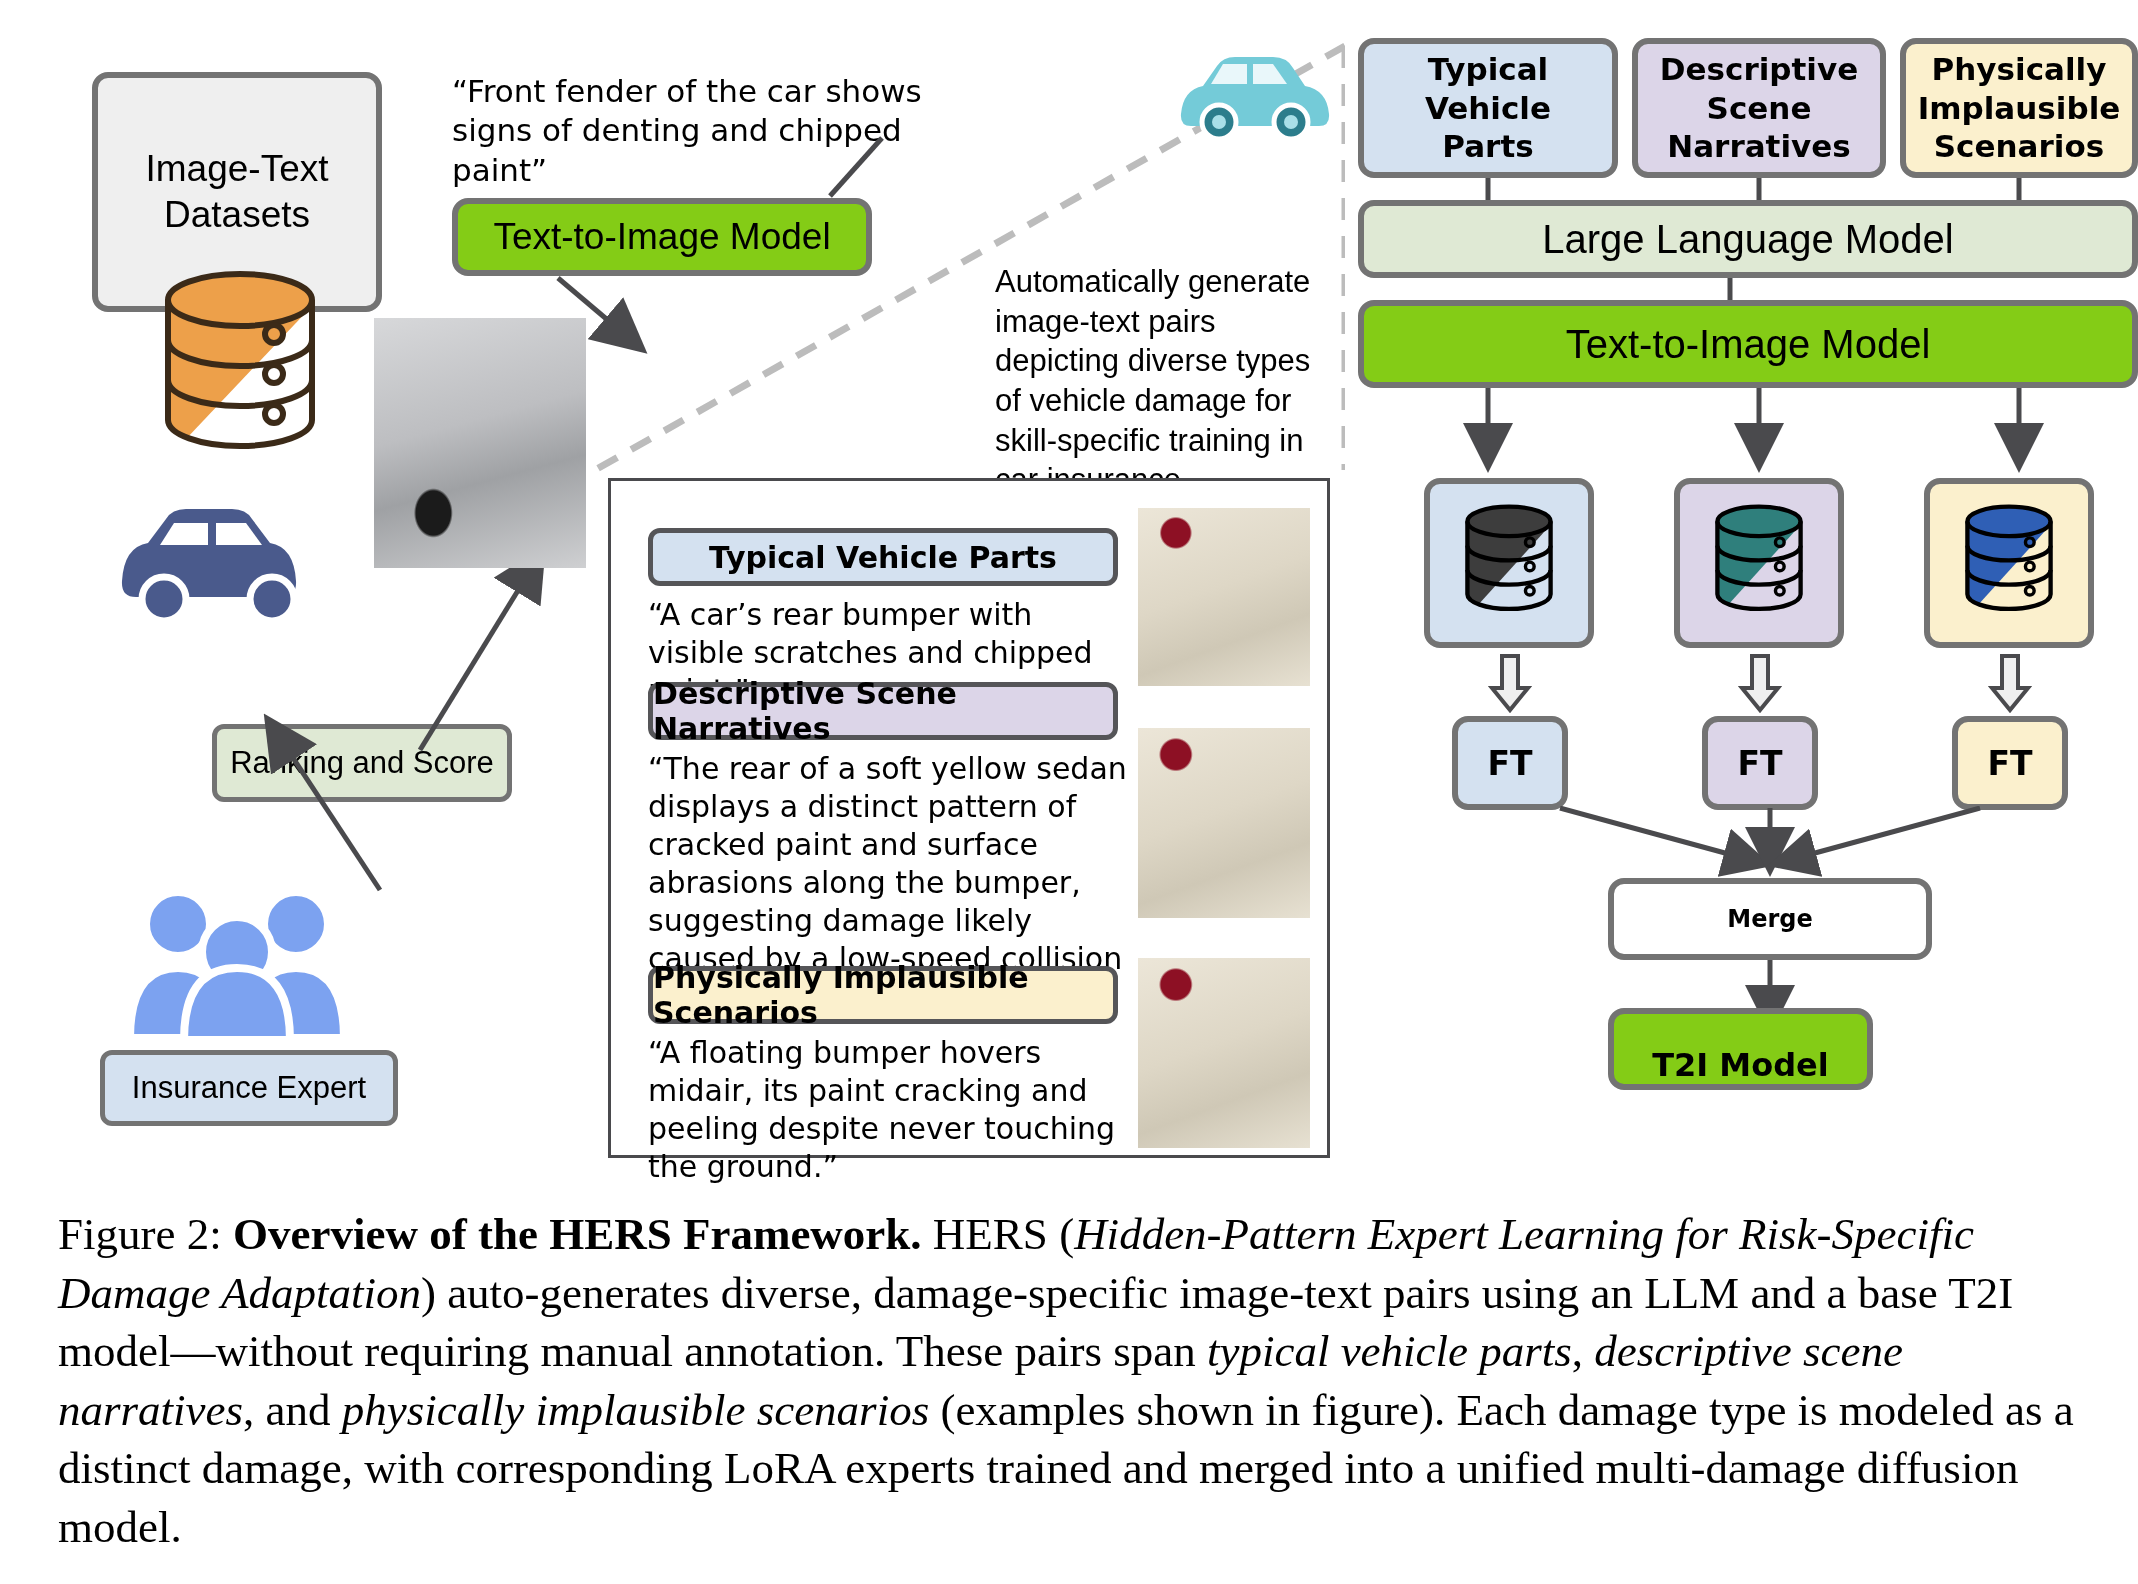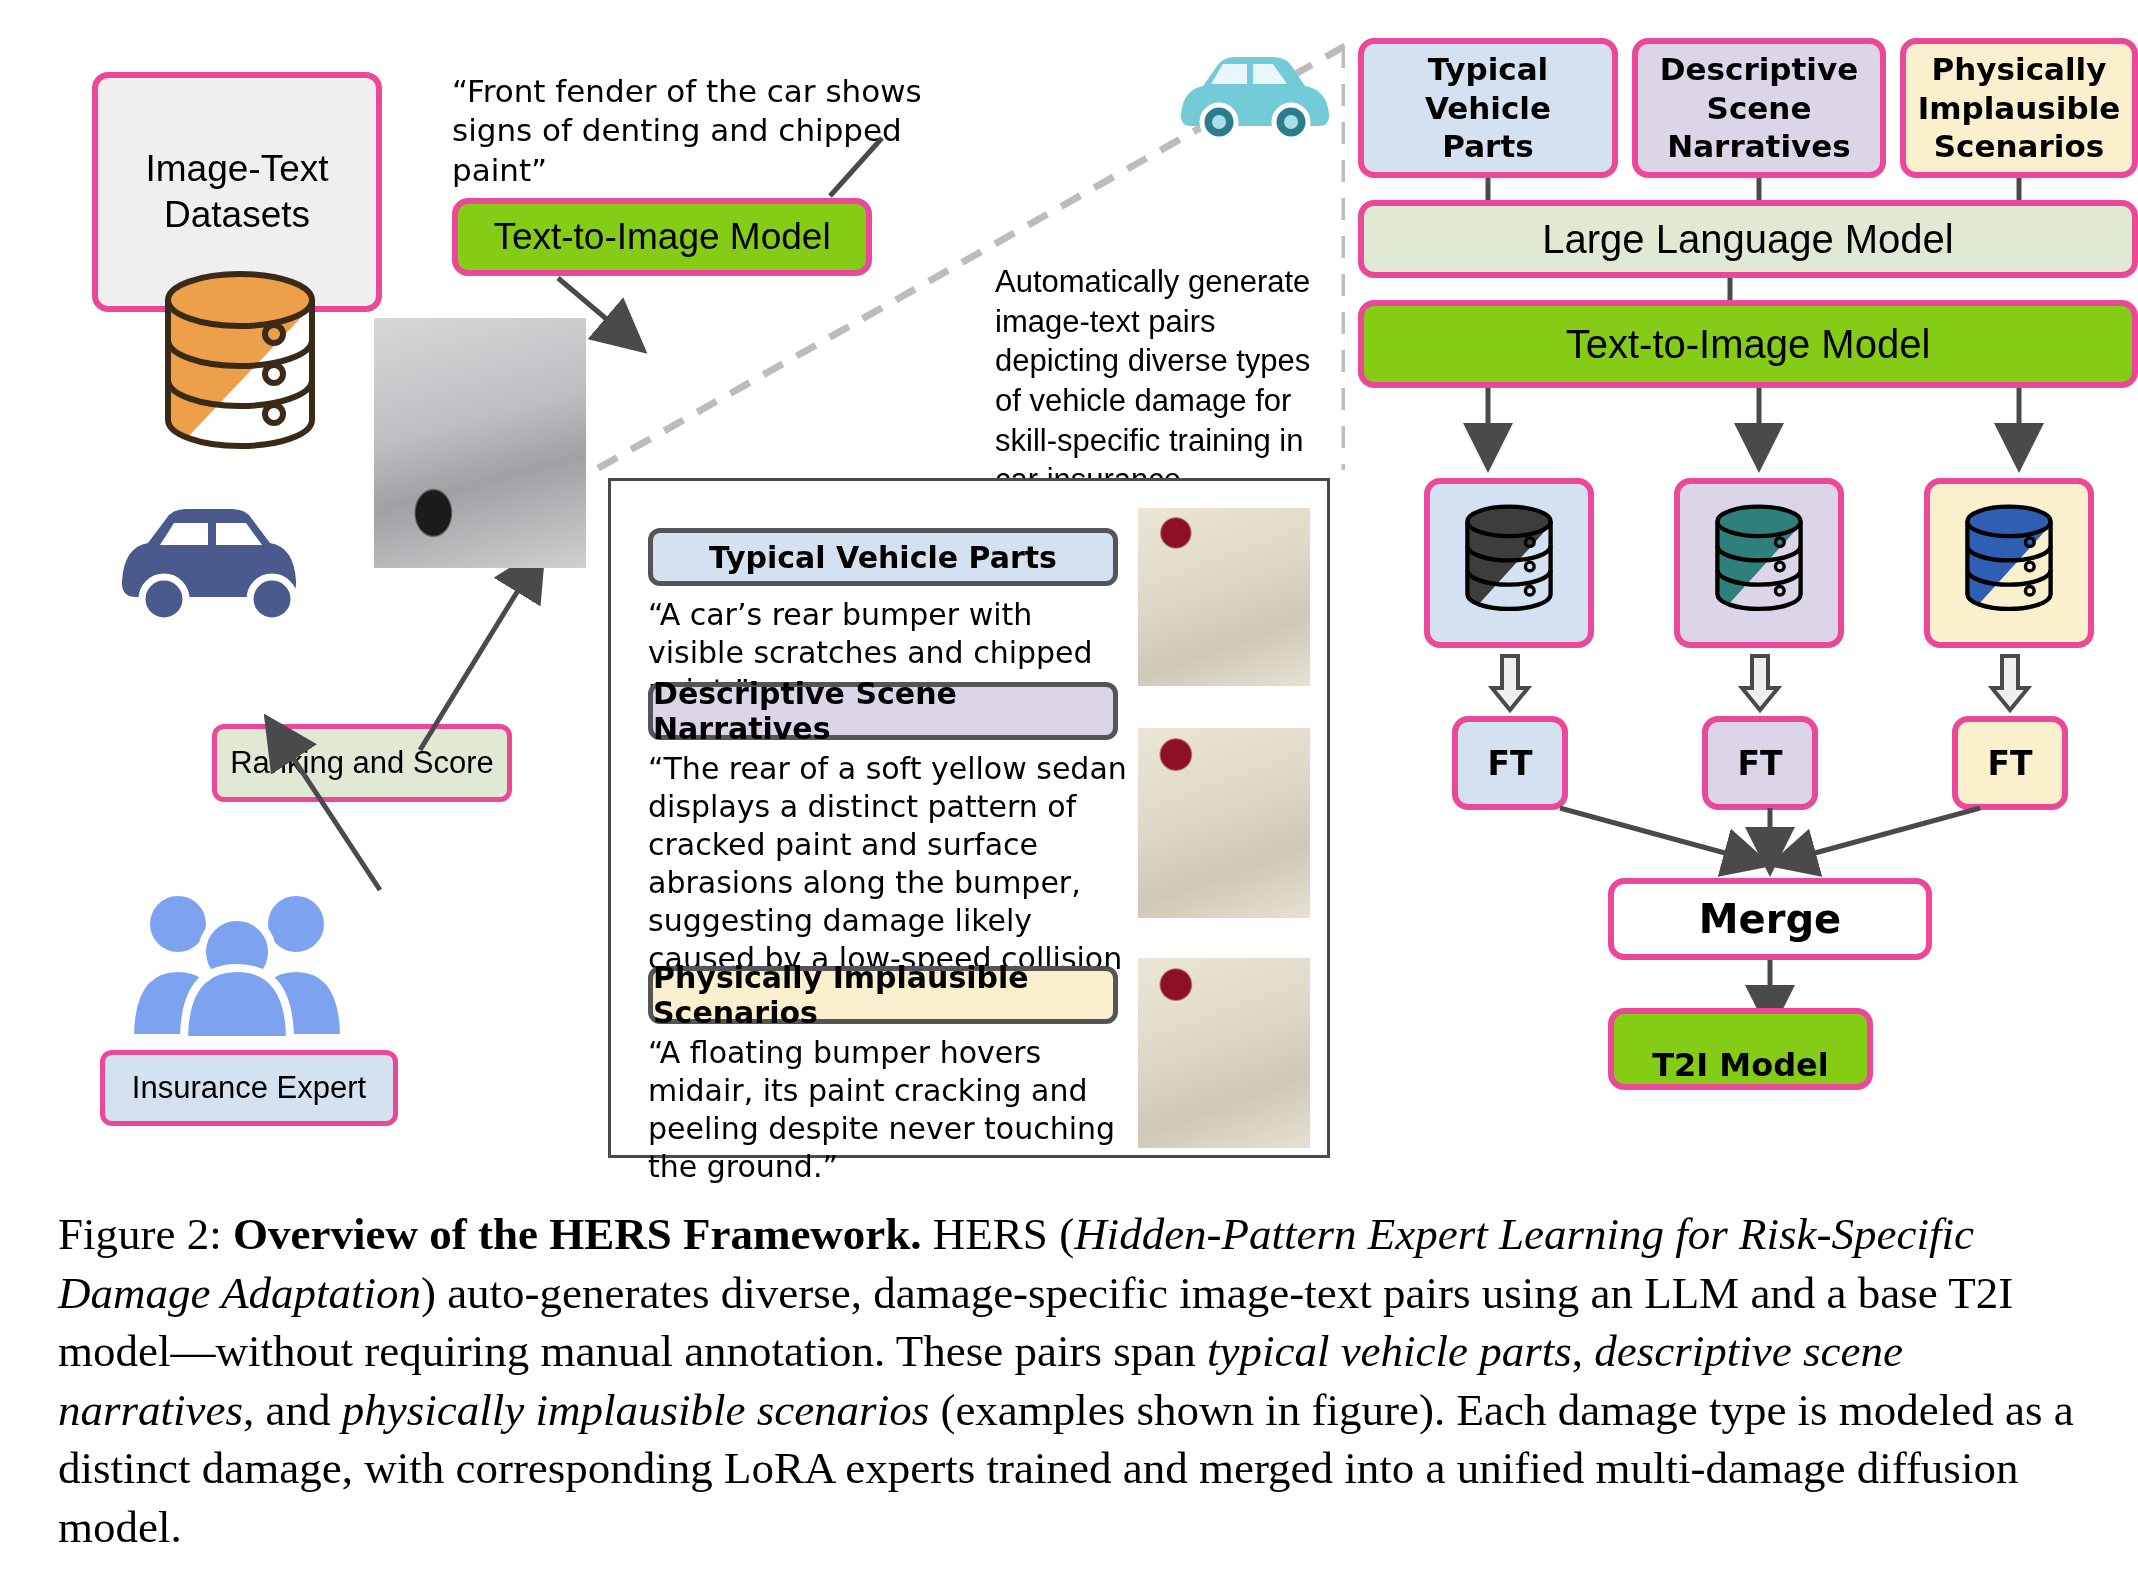--- a/index.html
+++ b/index.html
@@ -1,20 +1,20 @@
 <!DOCTYPE html>
 <html><head>
 <meta charset="utf-8">
 <style>
   html,body{margin:0;padding:0;background:#ffffff;}
   body{width:2138px;height:1584px;font-family:"DejaVu Sans",sans-serif;color:#000;position:relative;overflow:hidden;}
   .fig{position:absolute;left:0;top:0;width:2138px;height:1180px;}
   .abs{position:absolute;box-sizing:border-box;}
   
-  .box{border:6px solid #ec4899;border-radius:16px;display:flex;align-items:center;justify-content:center;text-align:center;box-sizing:border-box;}
+  .box{border:6px solid #737373;border-radius:16px;display:flex;align-items:center;justify-content:center;text-align:center;box-sizing:border-box;}
   .box-sm{border-width:5px;border-radius:12px;}
   .gray{background:#efefef;}
   .pink{background:#84cc16;}
   .green{background:#dfe9d4;}
   .blue{background:#d4e1f0;}
   .purple{background:#dcd5e8;}
   .yellow{background:#fbf0cd;}
   .white{background:#fff;}
   .t-reg{font-family:"Liberation Sans",sans-serif;}
   .t-bold{font-weight:bold;}
@@ -327,21 +327,21 @@
         </marker>
       </defs>
     <g stroke="#4a4a4d" stroke-width="5" fill="none">
       <path d="M120,2 L318,56" marker-end="url(#ah5)"></path>
       <path d="M330,2 L330,56" marker-end="url(#ah5)"></path>
       <path d="M540,2 L342,56" marker-end="url(#ah5)"></path>
     </g>
   </svg>
 
   <div class="abs box white" style="left:1608px;top:878px;width:324px;height:82px;">
-    <span class="sq t-bold" style="font-size:40px;">Merge</span>
+    <span class="sq t-bold" style="font-size:24px;">Merge</span>
   </div>
 
   <svg class="abs" style="left:1740px;top:960px;width:60px;height:76px;" viewBox="0 0 60 76">
     <defs>
         <marker id="ah6" markerWidth="10" markerHeight="10" refX="7" refY="5" orient="auto">
       <polygon points="0,0 10,5 0,10" fill="#4a4a4d"></polygon>
         </marker>
       </defs>
     <line x1="30" y1="0" x2="30" y2="60" stroke="#4a4a4d" stroke-width="5" marker-end="url(#ah6)"></line>
   </svg>

